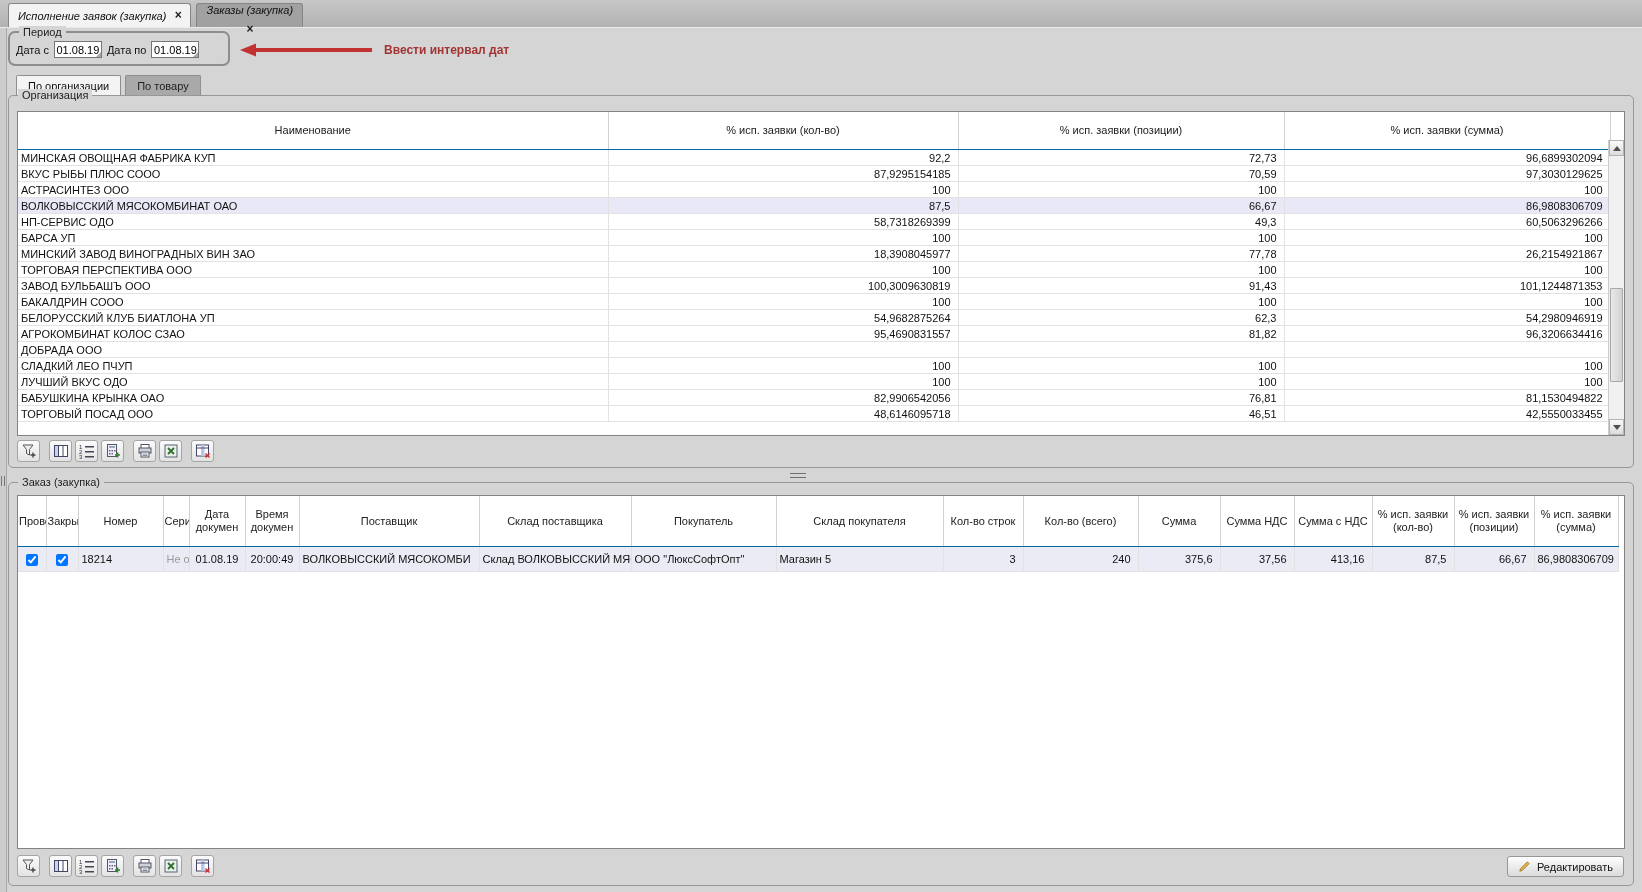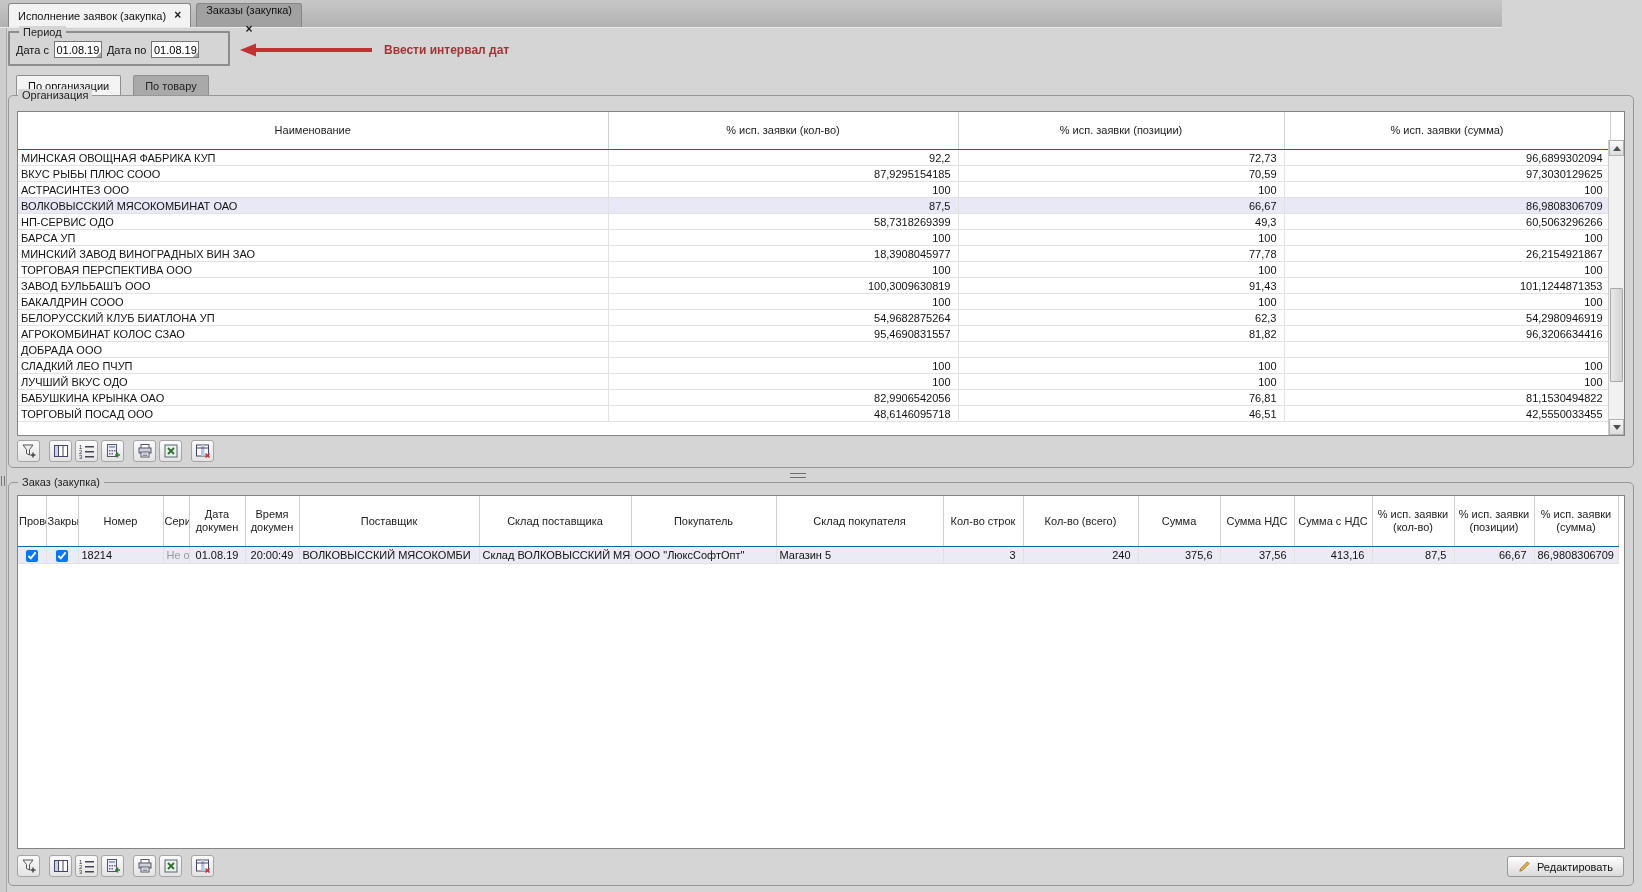--- a/index.html
+++ b/index.html
@@ -8,44 +8,44 @@
     width:1642px; height:892px; position:relative; overflow:hidden;
     background:#d5d5d5; color:#111;
     font-family:"Liberation Sans", sans-serif; font-size:11px;
   }
   
   .left-strip { position:absolute; left:0; top:28px; bottom:0; width:7px;
     background:#cdcdcd; border-right:1px solid #a9a9a9; }
   .left-grip { position:absolute; left:1px; top:448px; width:4px; height:10px;
     border-left:1px solid #777; border-right:1px solid #777; }
   
-  .tabbar { position:absolute; left:0; top:0; width:1502px; height:28px;
+  .tabbar { position:absolute; left:0; top:0; width:1642px; height:28px;
     background:linear-gradient(#c7c7c7,#b2b2b2); border-bottom:1px solid #e9e9e9;
-    display:flex; align-items:flex-end; padding-left:8px; gap:5px; }
+    display:flex; align-items:flex-end; padding-left:8px; gap:5px;font-style:italic; }
   .tab { height:24px; display:flex; align-items:center; gap:8px; padding:0 9px;
     border:1px solid #868686; border-bottom:none; border-radius:3px 3px 0 0; }
   .tab.active { background:#f3f3f3; }
   .tab.inactive { background:#a1a1a1;flex-direction:column; }
   .tab-close { font-weight:bold; font-size:12px; line-height:11px; color:#1b1b1b; cursor:default; }
   
   .groupbox { position:absolute; border:1px solid #979797; border-radius:5px; background:#d5d5d5; }
   .groupbox > .legend { position:absolute; top:-7px; left:9px; background:#d5d5d5; padding:0 4px; color:#222; }
   
-  .period { left:8px; top:31px; width:222px; height:35px; border-width:2px; border-color:#8d8d8d; border-radius:1px; }
+  .period { left:8px; top:31px; width:222px; height:35px; border-width:2px; border-color:#8d8d8d; border-radius:7px; }
   .period-row { position:absolute; left:6px; top:8px; display:flex; align-items:center; gap:5px; }
   .input-wrap { position:relative; display:inline-block; }
   .input-wrap::after { content:""; position:absolute; right:1px; bottom:1px;
     border-left:5px solid transparent; border-bottom:5px solid #a9a9a9; }
   .date-input { width:48px; height:17px; border:1px solid #767676; background:#fff;
     font-family:"Liberation Sans",sans-serif; font-size:11px; text-align:center; padding:0; }
   
   .annotation { position:absolute; left:240px; top:42px; height:16px; display:flex; align-items:center; }
   .annotation-text { margin-left:12px; font-weight:bold; font-size:12px; color:#a33434; }
   
-  .viewtabs { position:absolute; left:16px; top:75px; display:flex; gap:12px; }
+  .viewtabs { position:absolute; left:16px; top:75px; display:flex; gap:4px; }
   .vtab { height:20px; padding:0 11px; display:flex; align-items:center;
     border:1px solid #8e8e8e; border-bottom:none; border-radius:2px 2px 0 0; }
   .vtab.active { background:#f4f4f4; }
   .vtab.inactive { background:#a9a9a9; color:#222; }
   
   .org-panel { left:8px; top:95px; width:1626px; height:373px; }
   .order-panel { left:8px; top:482px; width:1626px; height:404px; }
   .grid-wrap { position:absolute; left:8px; right:8px; border:1px solid #838383; background:#fff; overflow:hidden; }
   .org-wrap { top:15px; bottom:31px; }
   .order-wrap { top:12px; bottom:36px; }
@@ -56,21 +56,21 @@
   table.grid td { overflow:hidden; white-space:nowrap;
     border-right:1px solid #e2e2e2; border-bottom:1px solid #e2e2e2; padding:0 3px; }
   .org-grid { width:1592px; }
   .org-grid th { height:27px; }
   .org-grid td { height:16px; }
   .c-name { text-align:left; }
   .c-num { text-align:right; padding-right:7px !important; }
   tr.selected td { background:#e8e8f6; }
   .order-grid { width:1600px; }
   .order-grid th { height:30px; }
-  .order-grid td { height:17px; border-right-color:#d8d8e2; border-bottom-color:#c9c9d6; }
+  .order-grid td { height:25px; border-right-color:#d8d8e2; border-bottom-color:#c9c9d6; }
   .order-grid tr.datarow td { background:#ebebf6; }
   .c-center { text-align:center; }
   .c-gray { color:#9a9a9a; }
   .cb { width:12px; height:12px; margin:0; vertical-align:middle; }
   
   .vscroll { position:absolute; top:28px; right:0; bottom:0; width:16px;
     background:#f1f1f1; border-left:1px solid #cccccc; }
   .sb-btn { position:absolute; left:0; width:15px; height:16px;
     background:linear-gradient(#fafafa,#dcdcdc); border:1px solid #b3b3b3; }
   .sb-up { top:0; } .sb-down { bottom:0; }

